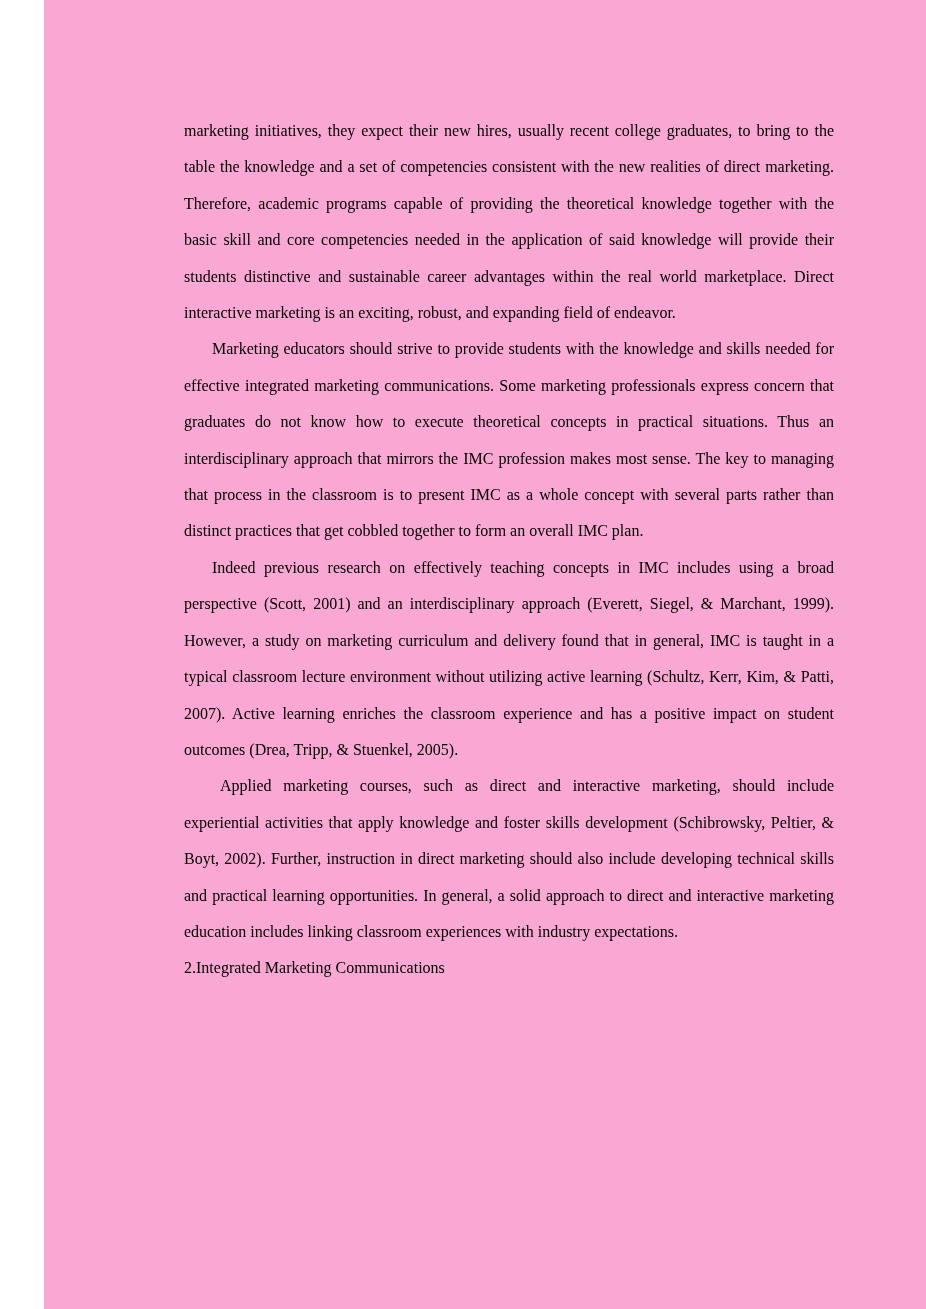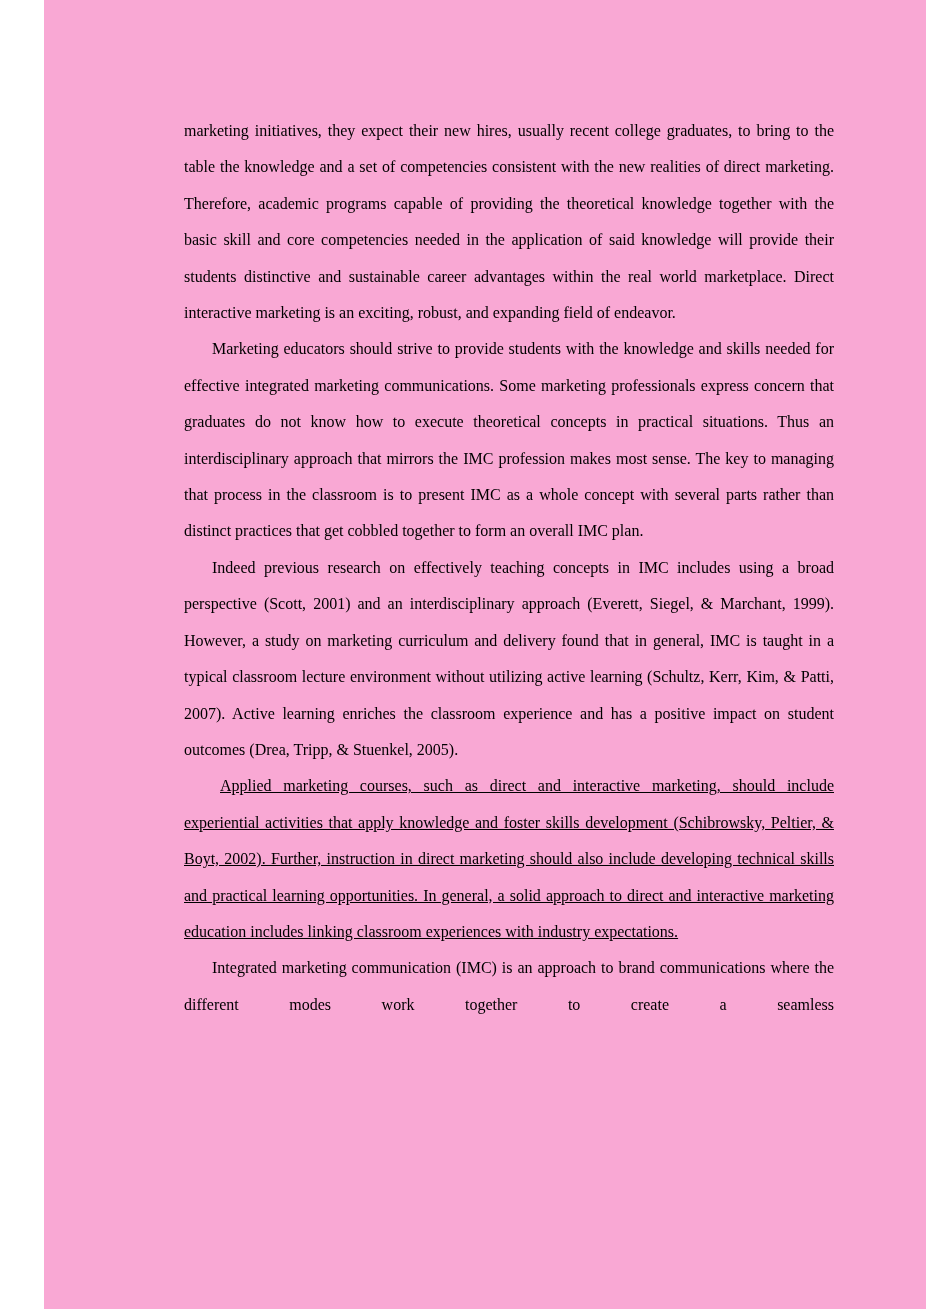--- a/index.html
+++ b/index.html
@@ -29,28 +29,28 @@
     line-height: 36.4px;
     color: #000000;
     text-align: justify;
   }
   .doc-body p {
     margin: 0;
     padding: 0;
   }
   p.indent-none   { text-indent: 0; }
   p.indent-normal { text-indent: 28px; font-family: Liberation Serif, serif; }
-  p.indent-large  { text-indent: 36px; text-decoration: underline; }
+  p.indent-large  { text-indent: 36px; }
   p.justify-last  { text-align-last: justify; }
   p.role-heading  { font-weight: normal; }
 </style>
 </head>
 <body>
 
 <div class="page">
   <div class="doc-body" id="doc-body">
       <p class="indent-none role-body">marketing initiatives, they expect their new hires, usually recent college graduates, to bring to the table the knowledge and a set of competencies consistent with the new realities of direct marketing. Therefore, academic programs capable of providing the theoretical knowledge together with the basic skill and core competencies needed in the application of said knowledge will provide their students distinctive and sustainable career advantages within the real world marketplace. Direct interactive marketing is an exciting, robust, and expanding field of endeavor.</p>
       <p class="indent-normal role-body">Marketing educators should strive to provide students with the knowledge and skills needed for effective integrated marketing communications. Some marketing professionals express concern that graduates do not know how to execute theoretical concepts in practical situations. Thus an interdisciplinary approach that mirrors the IMC profession makes most sense. The key to managing that process in the classroom is to present IMC as a whole concept with several parts rather than distinct practices that get cobbled together to form an overall IMC plan.</p>
       <p class="indent-normal role-body">Indeed previous research on effectively teaching concepts in IMC includes using a broad perspective (Scott, 2001) and an interdisciplinary approach (Everett, Siegel, &amp; Marchant, 1999). However, a study on marketing curriculum and delivery found that in general, IMC is taught in a typical classroom lecture environment without utilizing active learning (Schultz, Kerr, Kim, &amp; Patti, 2007). Active learning enriches the classroom experience and has a positive impact on student outcomes (Drea, Tripp, &amp; Stuenkel, 2005).</p>
       <p class="indent-large role-body">Applied marketing courses, such as direct and interactive marketing, should include experiential activities that apply knowledge and foster skills development (Schibrowsky, Peltier, &amp; Boyt, 2002). Further, instruction in direct marketing should also include developing technical skills and practical learning opportunities. In general, a solid approach to direct and interactive marketing education includes linking classroom experiences with industry expectations.</p>
-      <p class="indent-normal justify-last role-body">Integrated marketing communication (IMC) is an approach to brand communications where the different modes work together to create a seamless</p>
+      <p class="indent-none role-heading">2.Integrated Marketing Communications</p>
     </div>
 </div>
 
 </body></html>

